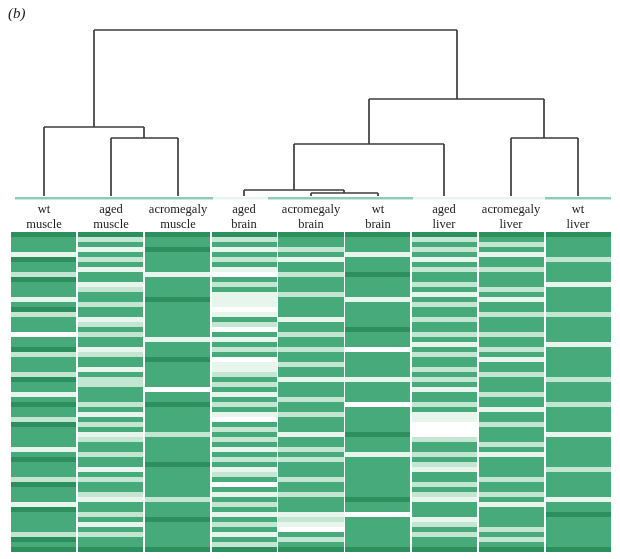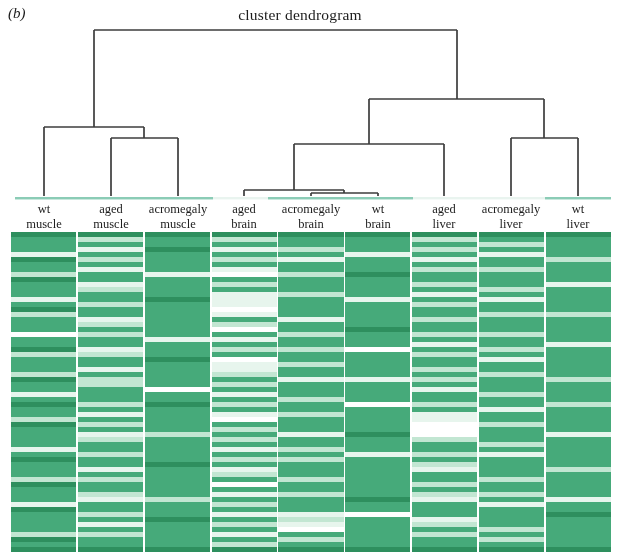--- a/index.html
+++ b/index.html
@@ -28,21 +28,20 @@
   .hm-col{flex:1;display:flex;flex-direction:column;}
   .hm-cell{flex:1;}
 </style>
 </head>
 <body>
 
 <div id="figure">
 
   <div id="panel-label">(b)</div>
 
-  <div id="chart-title">cluster dendrogram</div>
 
   <svg id="dendro-svg" width="620" height="230">
       <line x1="94" y1="30" x2="457" y2="30" stroke="#3c3c3c" stroke-width="1.7"></line>
       <line x1="44" y1="127" x2="144" y2="127" stroke="#3c3c3c" stroke-width="1.7"></line>
       <line x1="111" y1="138" x2="178" y2="138" stroke="#3c3c3c" stroke-width="1.7"></line>
       <line x1="369" y1="99" x2="544" y2="99" stroke="#3c3c3c" stroke-width="1.7"></line>
       <line x1="294" y1="144" x2="444" y2="144" stroke="#3c3c3c" stroke-width="1.7"></line>
       <line x1="244" y1="190" x2="344" y2="190" stroke="#3c3c3c" stroke-width="1.7"></line>
       <line x1="311" y1="193" x2="378" y2="193" stroke="#3c3c3c" stroke-width="1.7"></line>
       <line x1="511" y1="138" x2="578" y2="138" stroke="#3c3c3c" stroke-width="1.7"></line>

